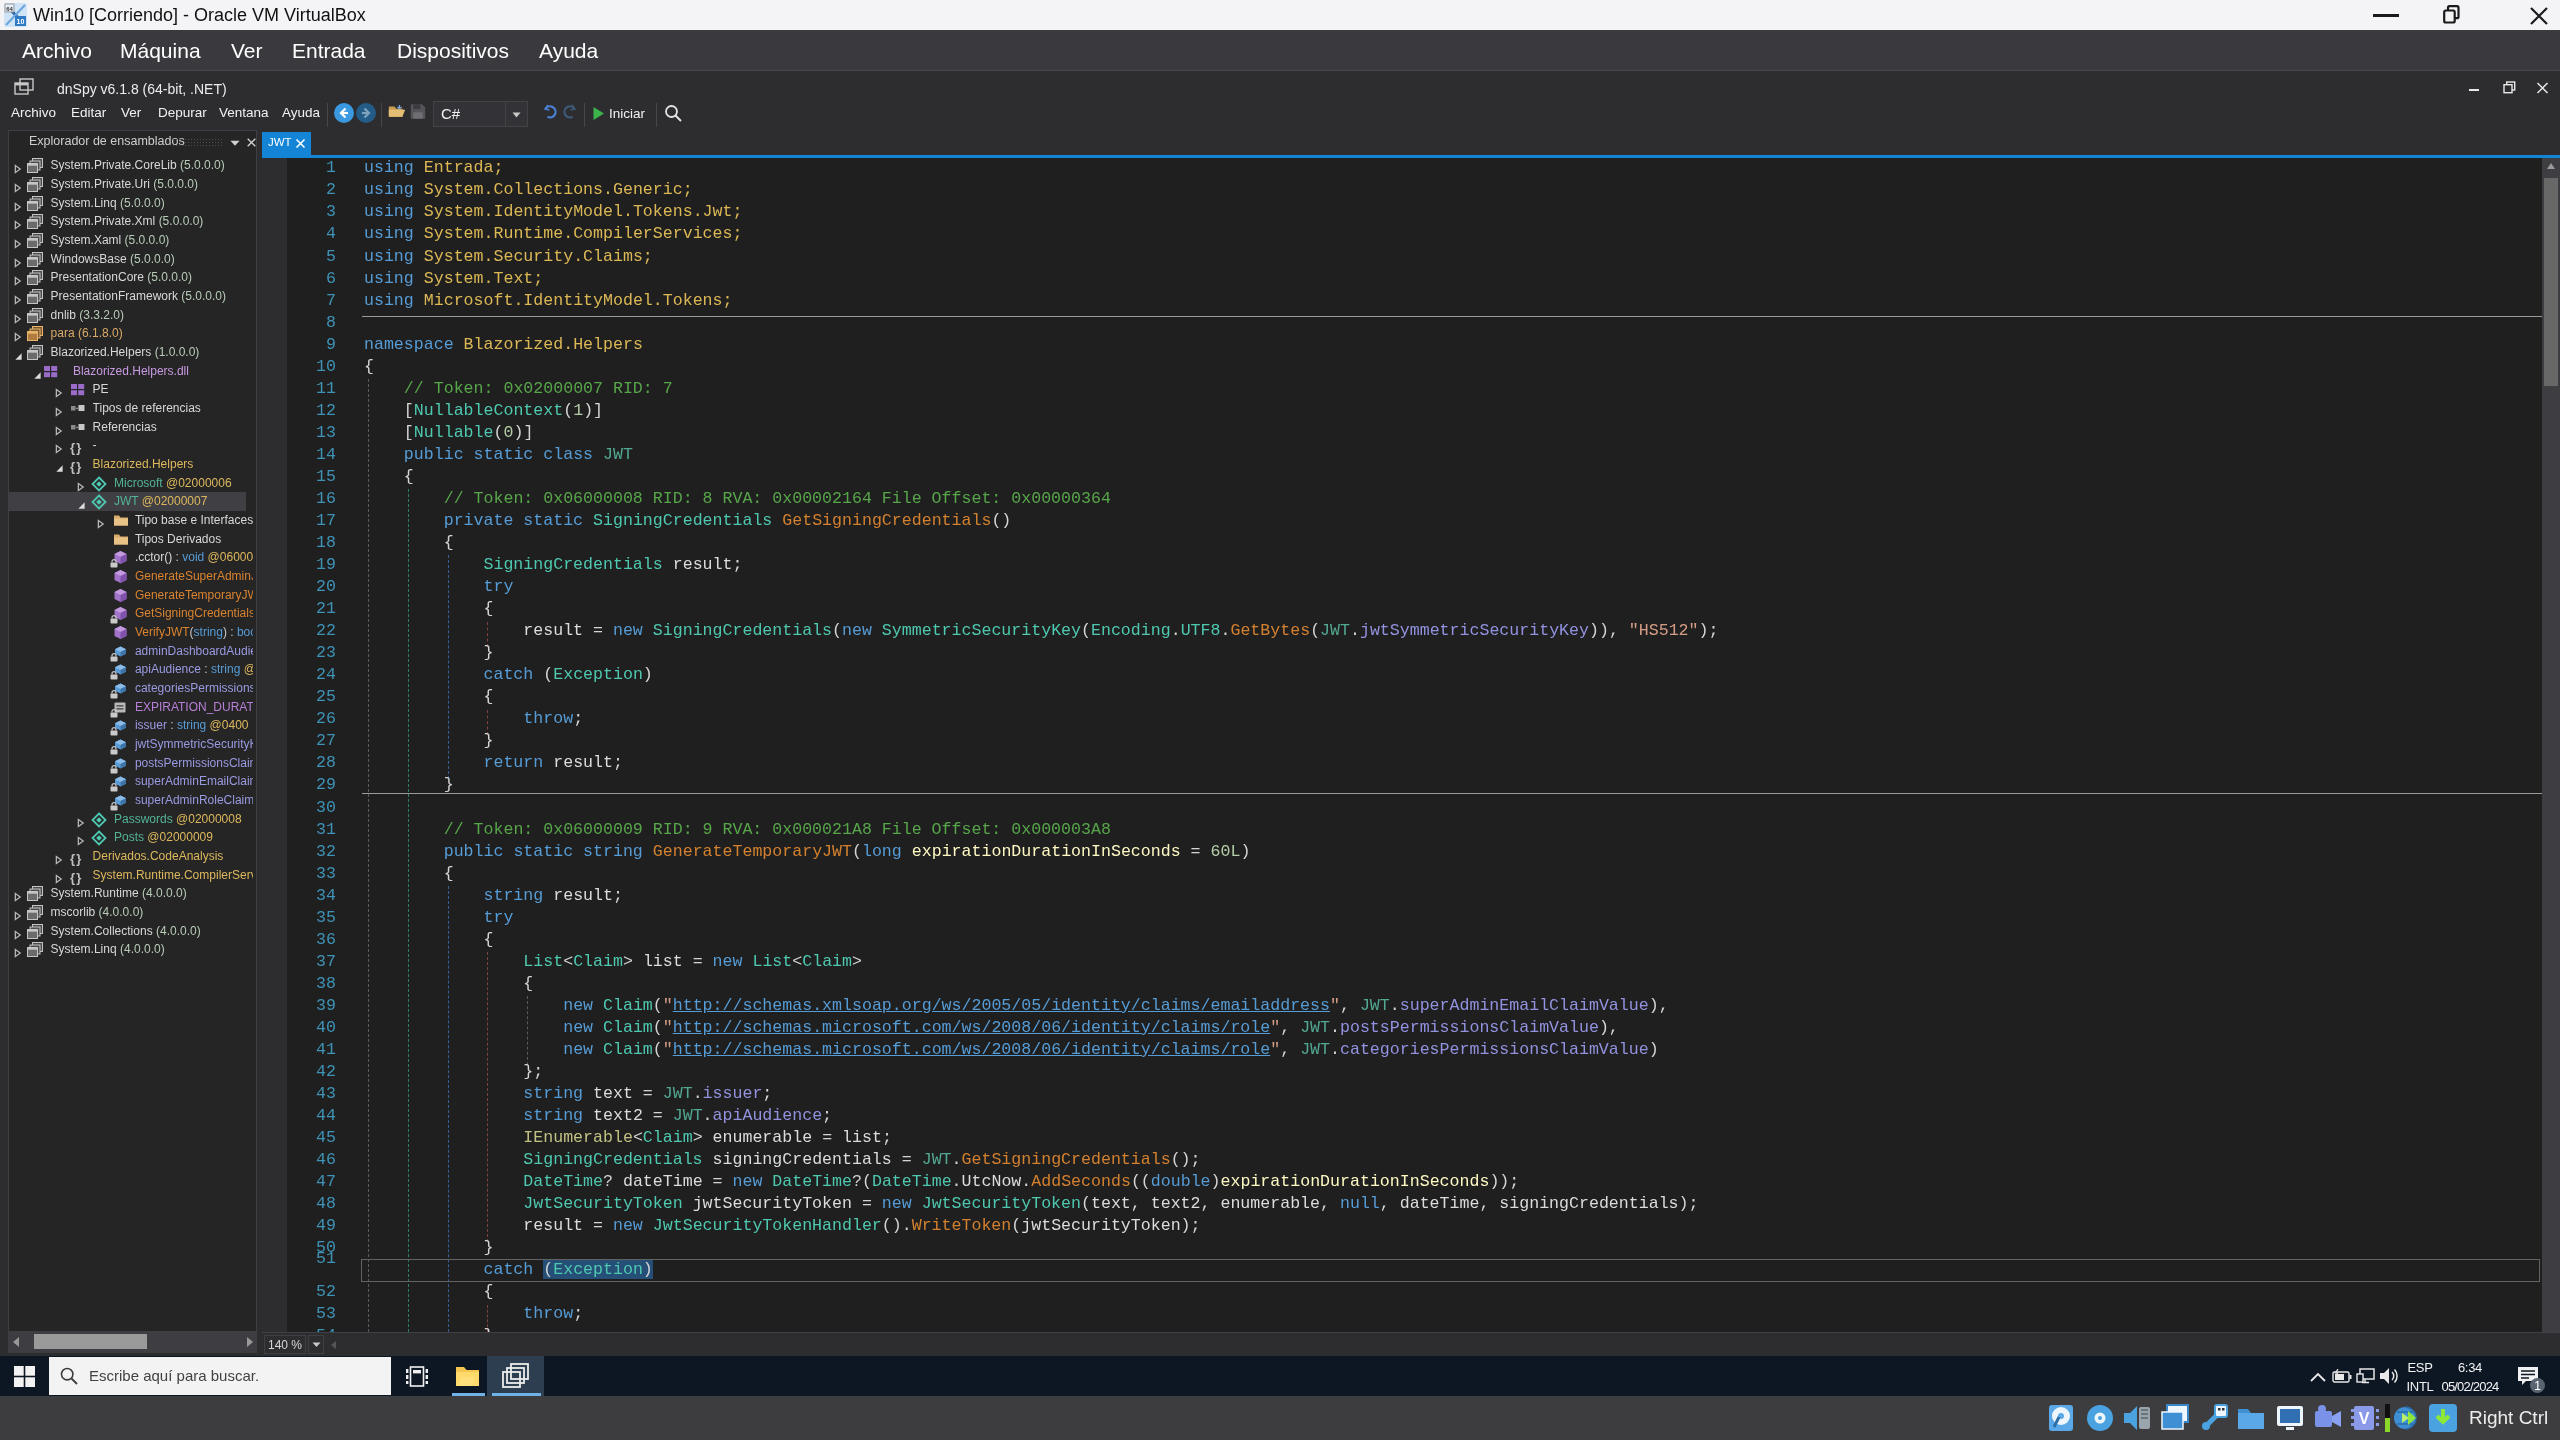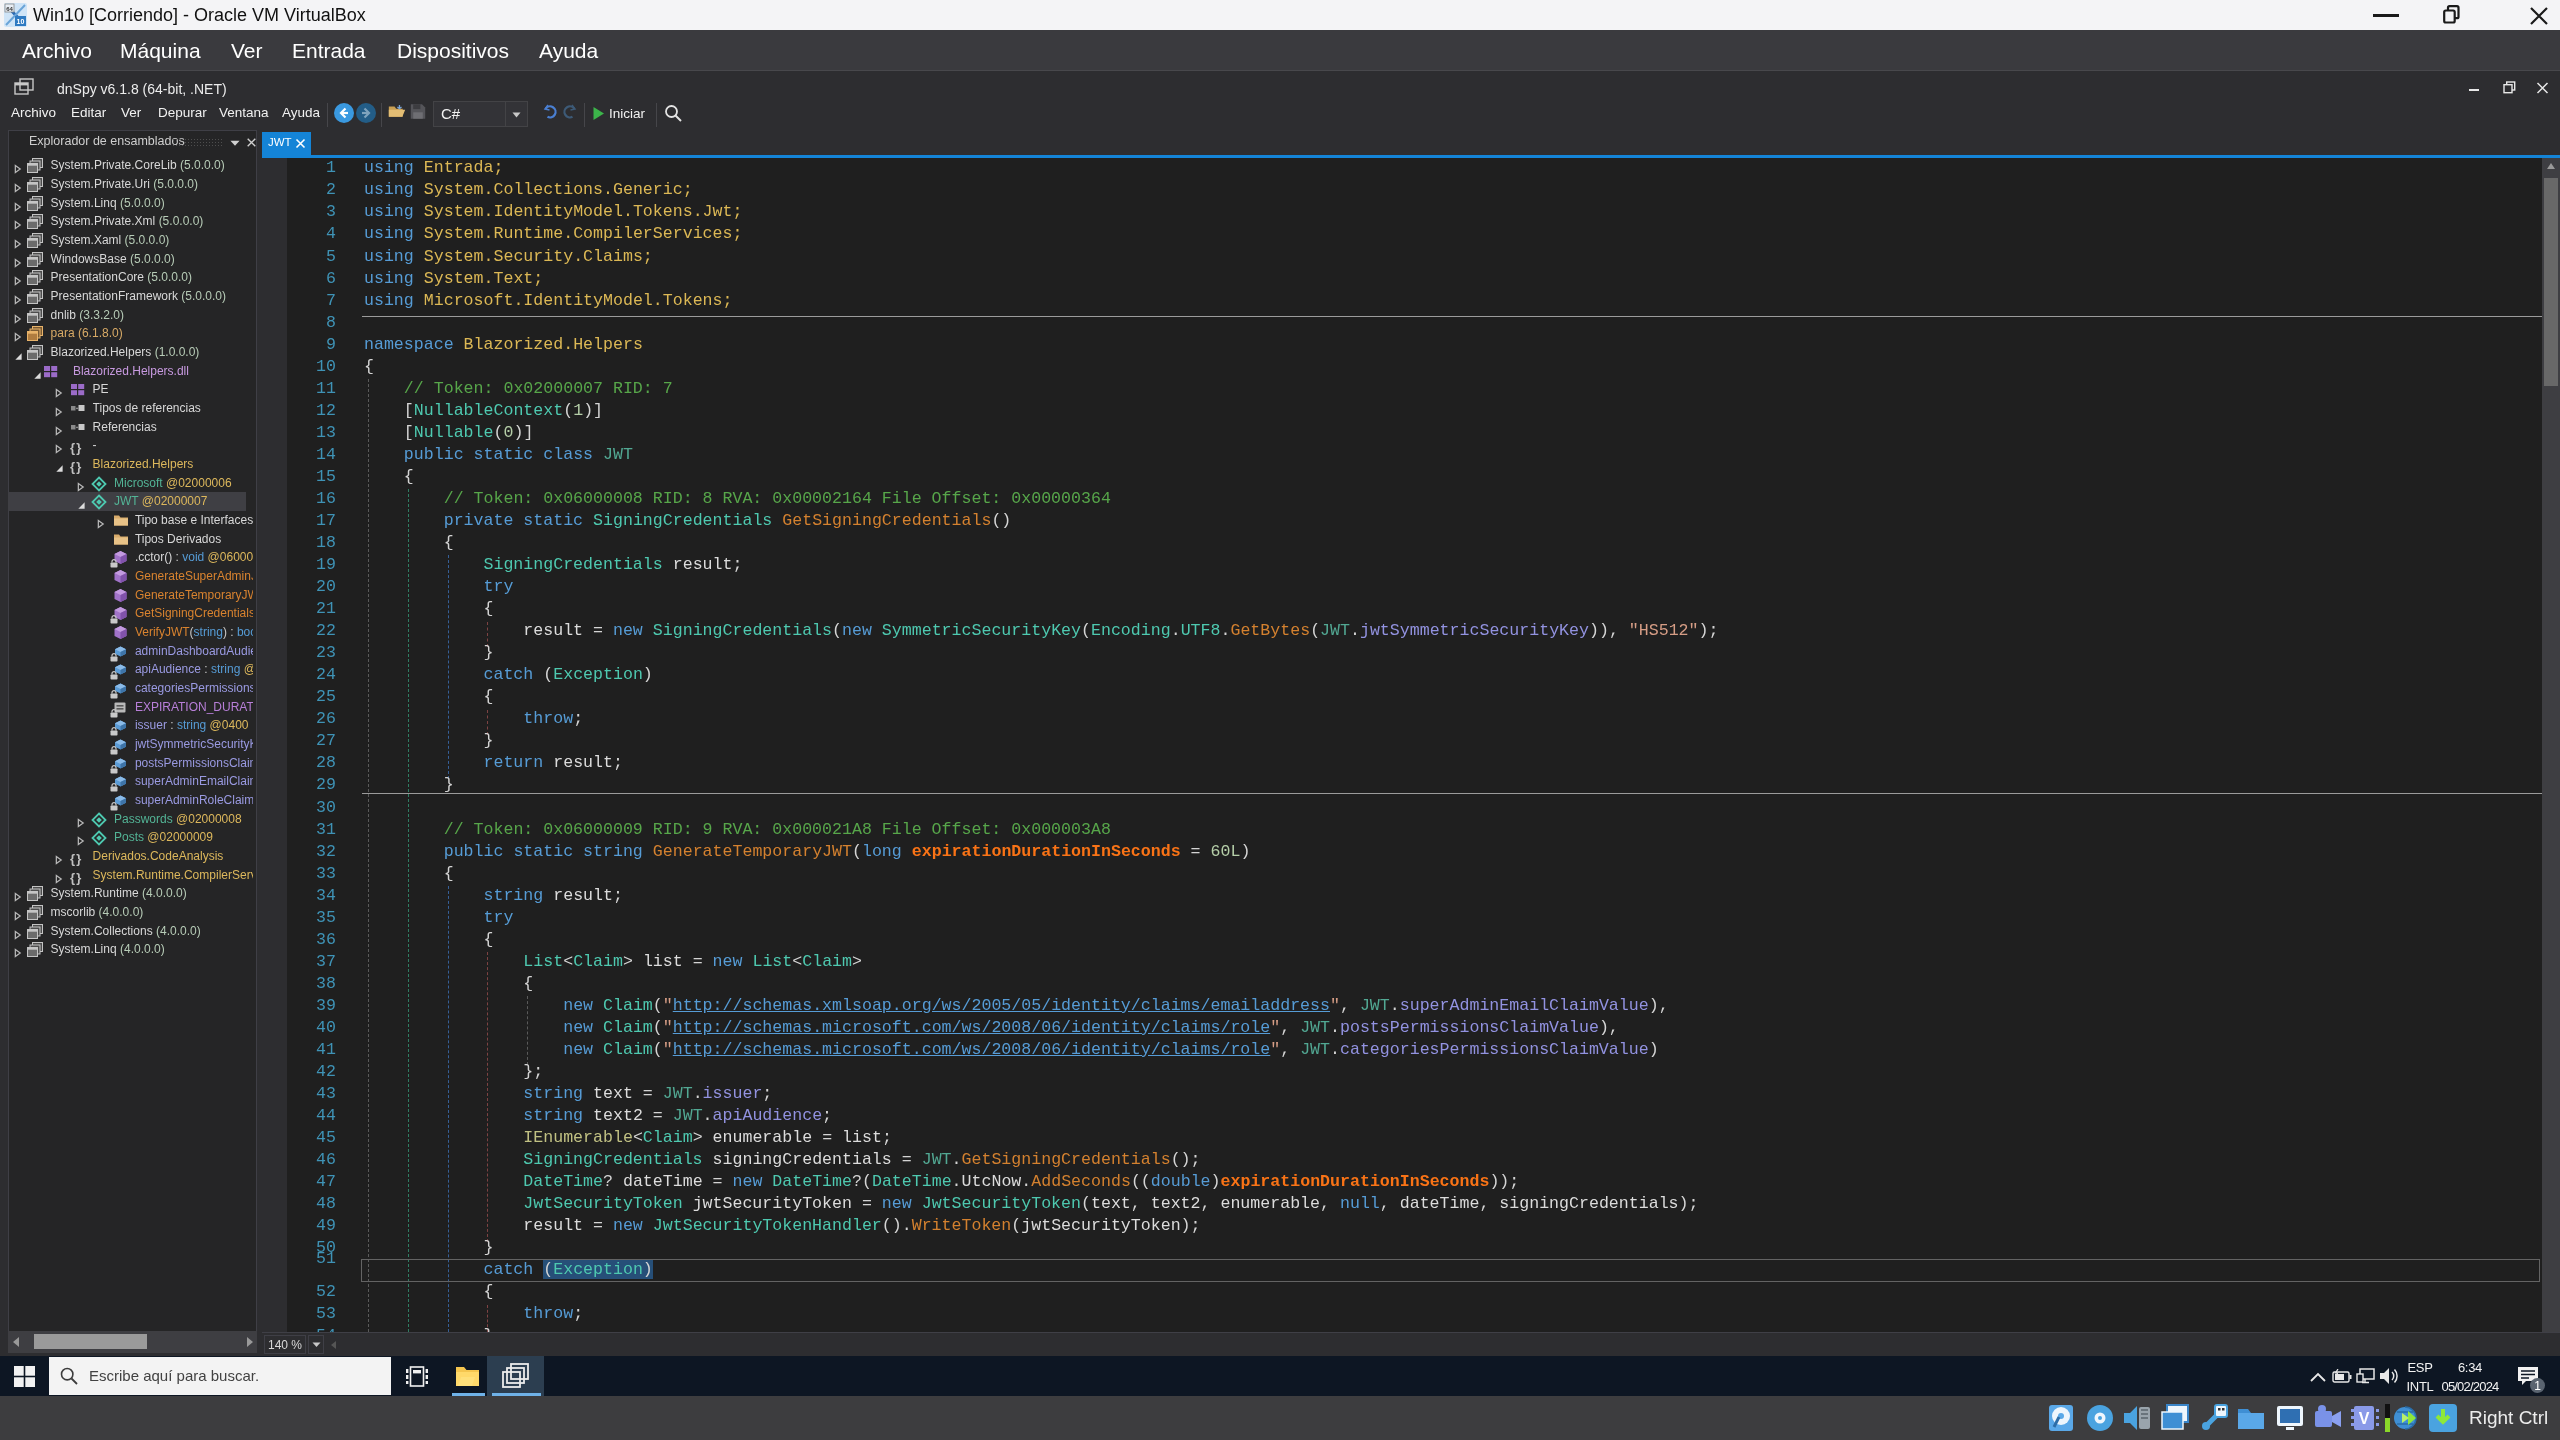--- a/index.html
+++ b/index.html
@@ -32,21 +32,21 @@
 #tscroll{position:absolute;left:8px;top:1331px;width:249px;height:22px;background:#3e3e42}
 
 #glyphm{position:absolute;left:262px;top:158px;width:25px;height:1174px;background:#2d2d30}
 #editor{position:absolute;left:287px;top:158px;width:2255px;height:1174px;background:#1f1f1f;overflow:hidden}
 #tabbar{position:absolute;left:262px;top:132px;width:49px;height:23px;background:#1484d7}
 #tabbar .tl{position:absolute;left:6px;top:4px;font-size:11.5px;color:#fff;font-weight:400}
 #tabline{position:absolute;left:262px;top:155px;width:2298px;height:3px;background:#1484d7}
 .ln{position:absolute;width:45px;text-align:right;font-family:"Liberation Mono",monospace;font-size:16.6px;line-height:22.04px;color:#3f93b6;left:291px;height:22.04px}
 .cl{position:absolute;left:364px;font-family:"Liberation Mono",monospace;font-size:16.6px;line-height:22.04px;height:22.04px;white-space:pre}
 .k{color:#569cd6}.ns{color:#dcb855}.pn{color:#d4d4d4}.cm{color:#57a64a}.ty{color:#4ec9b0}
-.st{color:#52a893}.fl{color:#9292e0}.mt{color:#d4812f}.lo{color:#dcdcdc}.pa{color:#f97316;font-weight:700}
+.st{color:#52a893}.fl{color:#9292e0}.mt{color:#d4812f}.lo{color:#dcdcdc}.pa{color:#fef9c3;font-weight:400}
 .nu{color:#b5cea8}.sr{color:#d69d85}.lk{color:#569cd6;text-decoration:underline}.if{color:#c1c183}
 .hl{background:#264f78;color:#d4d4d4}.hlty{background:#264f78;color:#4ec9b0}
 .ig{position:absolute;width:0;border-left:1px dashed}
 .msep{position:absolute;background:#9b9b9b;height:1px}
 #caretbox{position:absolute;left:361px;top:1259px;width:2179px;height:23px;border:1px solid #636363}
 #vscroll{position:absolute;left:2542px;top:158px;width:18px;height:1198px;background:#3e3e42}
 #vthumb{position:absolute;left:2544px;top:178px;width:14px;height:208px;background:#686868}
 #botbar{position:absolute;left:262px;top:1332px;width:2298px;height:24px;background:#2d2d30;border-top:1px solid #3f3f46}
 </style></head><body>
 <div id="vtitle">

